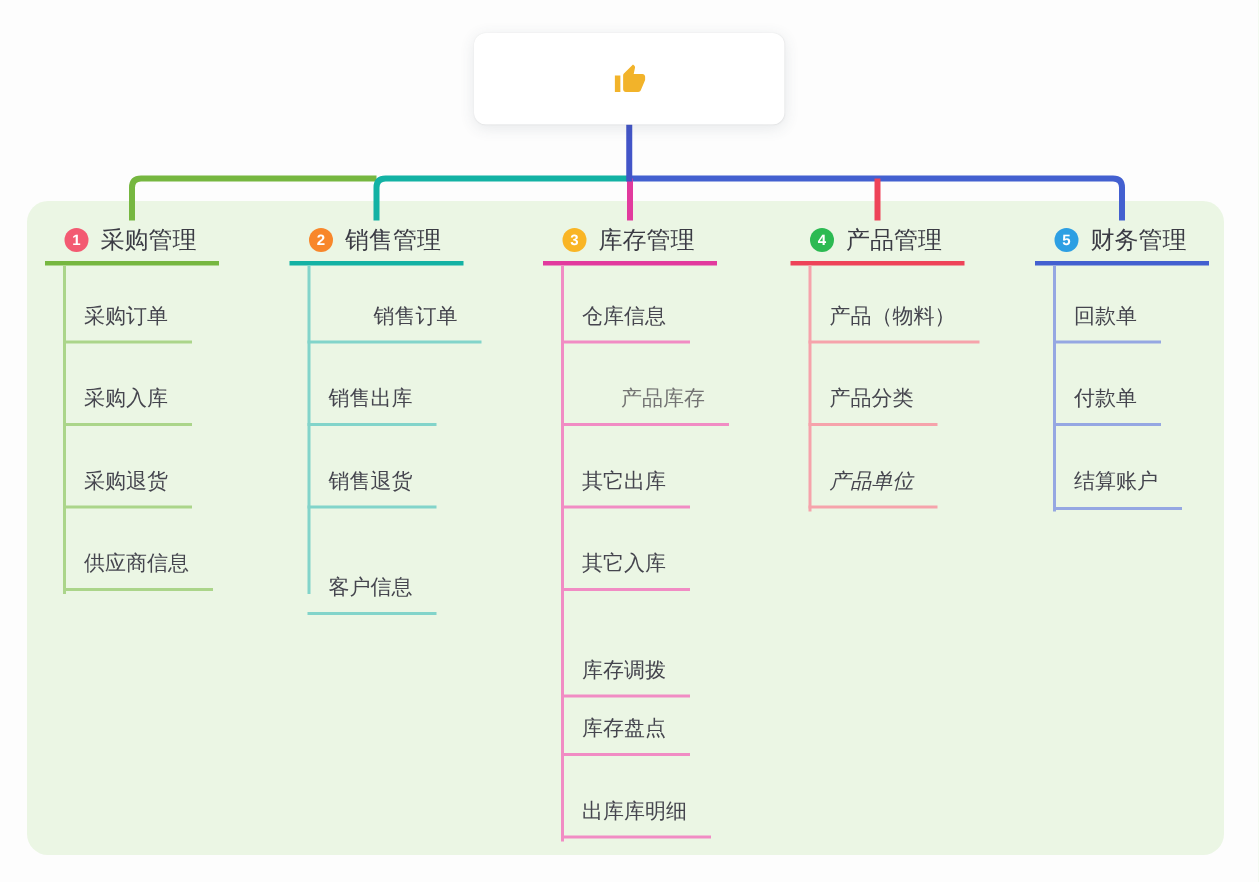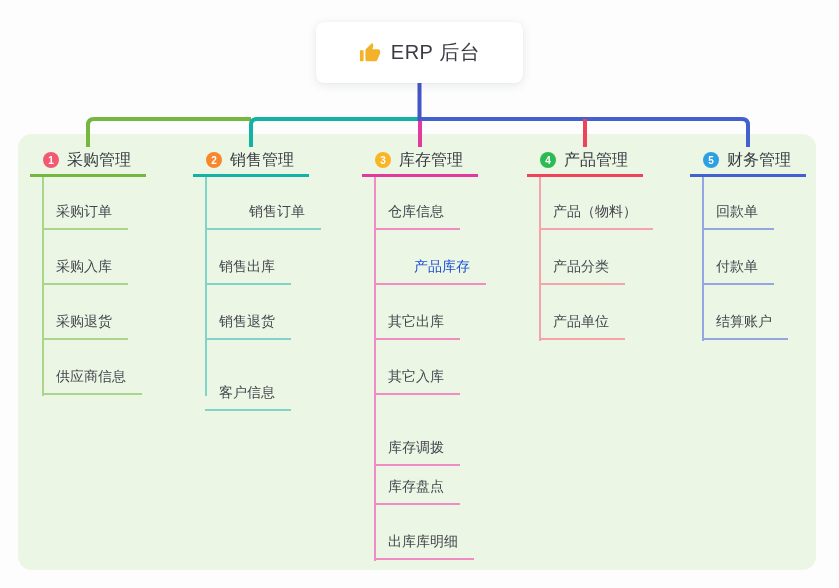--- a/index.html
+++ b/index.html
@@ -55,21 +55,20 @@
     <path d="M419 119 L742 119 Q748 119 748 125 L748 147" fill="none" stroke-width="4" stroke="#4360d0"></path>
     <path d="M420 119 L420 147" fill="none" stroke-width="4" stroke="#e23a9e"></path>
     <path d="M585 119 L585 147" fill="none" stroke-width="4" stroke="#ee4358"></path>
     <path d="M419.5 83 L419.5 121" fill="none" stroke-width="4" stroke="#4355c8"></path>
   </svg>
 
   <div class="root-card" style="background: rgb(255, 255, 255);">
     <svg class="root-icon" viewBox="0 0 24 24">
       <path d="M1 21h4V9H1v12zM23 10c0-1.1-.9-2-2-2h-6.31l.95-4.57.03-.32c0-.41-.17-.79-.44-1.06L14.17 1 7.58 7.59C7.22 7.95 7 8.45 7 9v10c0 1.1.9 2 2 2h9c.83 0 1.54-.5 1.84-1.22l3.02-7.05c.09-.23.14-.47.14-.73v-2z" fill="#f2b32a"></path>
     </svg>
-    <span class="root-title" style="color: rgb(58, 58, 67);">ERP 后台</span>
   </div>
 
   <div id="branches">
       <div class="branch" style="left: 30px;">
         <div class="branch-head" style="border-bottom-color: rgb(118, 183, 64);">
           <span class="badge" style="background: rgb(243, 90, 114);">1</span>
           <span class="branch-label" style="color: rgb(59, 59, 68);">采购管理</span>
         </div>
         <div class="spine" style="background: rgb(171, 213, 138); height: 219px;"></div>
         <div class="child" style="top: 56px;"><span style="border-bottom-color: rgb(171, 213, 138); color: rgb(69, 69, 78);">采购订单</span></div>
@@ -88,36 +87,36 @@
         <div class="child" style="top: 166px;"><span style="border-bottom-color: rgb(130, 212, 202); color: rgb(69, 69, 78);">销售退货</span></div>
         <div class="child" style="top: 221px; margin-top: 16px;"><span style="border-bottom-color: rgb(130, 212, 202); color: rgb(69, 69, 78);">客户信息</span></div>
       </div>
       <div class="branch" style="left: 362px;">
         <div class="branch-head" style="border-bottom-color: rgb(226, 58, 158);">
           <span class="badge" style="background: rgb(249, 181, 37);">3</span>
           <span class="branch-label" style="color: rgb(59, 59, 68);">库存管理</span>
         </div>
         <div class="spine" style="background: rgb(241, 140, 196); height: 384px;"></div>
         <div class="child" style="top: 56px;"><span style="border-bottom-color: rgb(241, 140, 196); color: rgb(69, 69, 78);">仓库信息</span></div>
-        <div class="child" style="top: 111px;"><span style="border-bottom-color: rgb(241, 140, 196); color: #1d4ed8; padding-left: 40px;">产品库存</span></div>
+        <div class="child" style="top: 111px;"><span style="border-bottom-color: rgb(241, 140, 196); color: #737373; padding-left: 40px;">产品库存</span></div>
         <div class="child" style="top: 166px;"><span style="border-bottom-color: rgb(241, 140, 196); color: rgb(69, 69, 78);">其它出库</span></div>
         <div class="child" style="top: 221px;"><span style="border-bottom-color: rgb(241, 140, 196); color: rgb(69, 69, 78);">其它入库</span></div>
         <div class="child" style="top: 292px;"><span style="border-bottom-color: rgb(241, 140, 196); color: rgb(69, 69, 78);">库存调拨</span></div>
         <div class="child" style="top: 331px; text-align: center;"><span style="border-bottom-color: rgb(241, 140, 196); color: rgb(69, 69, 78);">库存盘点</span></div>
         <div class="child" style="top: 386px;"><span style="border-bottom-color: rgb(241, 140, 196); color: rgb(69, 69, 78);">出库库明细</span></div>
       </div>
       <div class="branch" style="left: 527px;">
         <div class="branch-head" style="border-bottom-color: rgb(238, 67, 88);">
           <span class="badge" style="background: rgb(44, 186, 82);">4</span>
           <span class="branch-label" style="color: rgb(59, 59, 68);">产品管理</span>
         </div>
         <div class="spine" style="background: rgb(246, 163, 171); height: 164px;"></div>
         <div class="child" style="top: 56px;"><span style="border-bottom-color: rgb(246, 163, 171); color: rgb(69, 69, 78);">产品（物料）</span></div>
         <div class="child" style="top: 111px;"><span style="border-bottom-color: rgb(246, 163, 171); color: rgb(69, 69, 78);">产品分类</span></div>
-        <div class="child" style="top: 166px;"><span style="border-bottom-color: rgb(246, 163, 171); color: rgb(69, 69, 78);">产品单位</span></div>
+        <div class="child" style="top: 166px; font-style: italic;"><span style="border-bottom-color: rgb(246, 163, 171); color: rgb(69, 69, 78);">产品单位</span></div>
       </div>
       <div class="branch" style="left: 690px;">
         <div class="branch-head" style="border-bottom-color: rgb(67, 96, 208);">
           <span class="badge" style="background: rgb(45, 159, 227);">5</span>
           <span class="branch-label" style="color: rgb(59, 59, 68);">财务管理</span>
         </div>
         <div class="spine" style="background: rgb(149, 167, 226); height: 164px;"></div>
         <div class="child" style="top: 56px;"><span style="border-bottom-color: rgb(149, 167, 226); color: rgb(69, 69, 78);">回款单</span></div>
         <div class="child" style="top: 111px;"><span style="border-bottom-color: rgb(149, 167, 226); color: rgb(69, 69, 78);">付款单</span></div>
         <div class="child" style="top: 166px;"><span style="border-bottom-color: rgb(149, 167, 226); color: rgb(69, 69, 78); font-family: Liberation Serif, serif;">结算账户</span></div>

